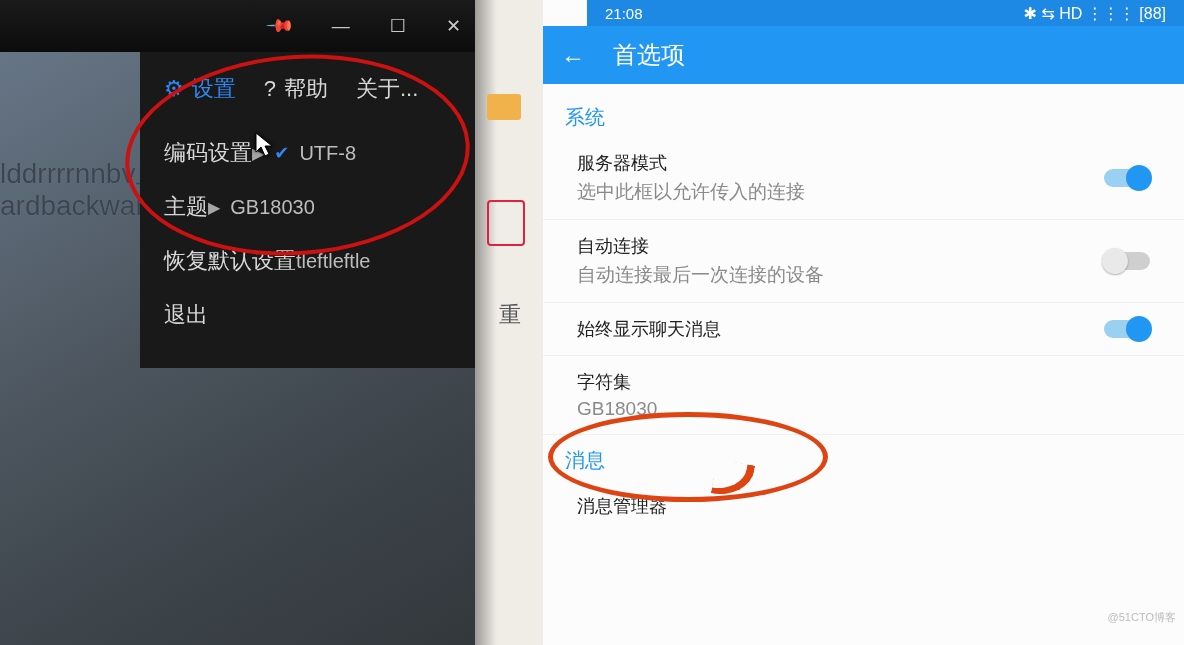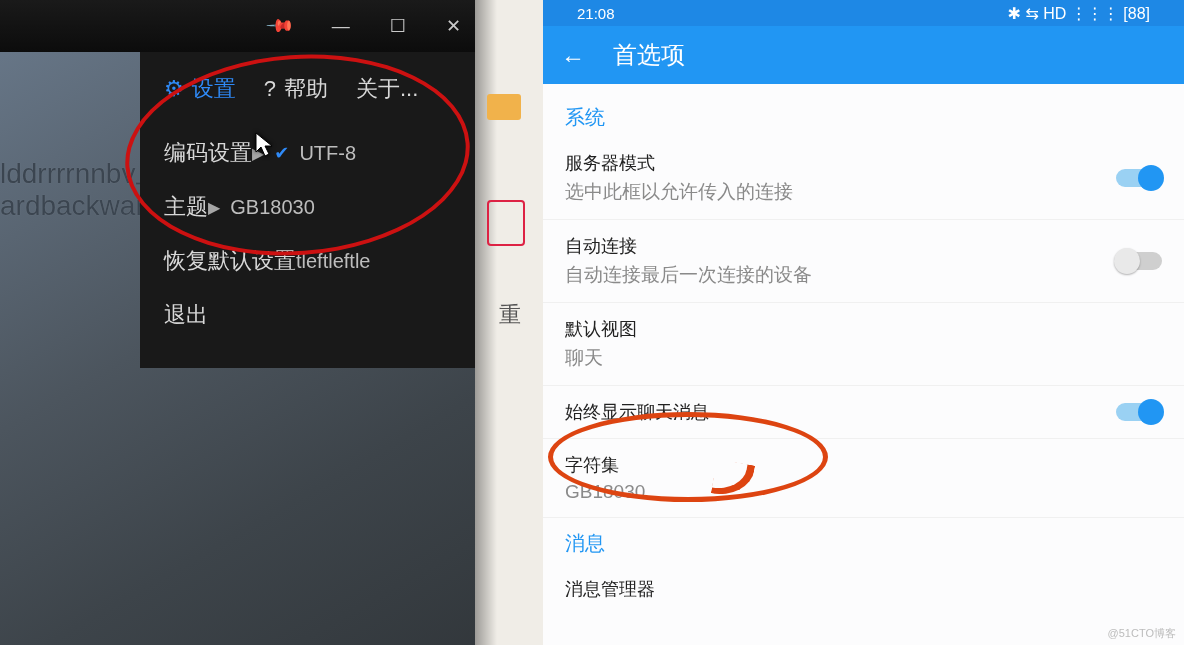--- a/index.html
+++ b/index.html
@@ -38,41 +38,41 @@
   .bgtext.t2 { top:190px; }
   .ellipse1 { position:absolute; top:55px; left:125px; width:345px; height:200px; border:4px solid #c11; border-radius:50%; transform:rotate(-4deg);}
   .side-strip { position:absolute; right:0; top:0; width:68px; height:645px; background:#f0ede7;}
   .side-strip .folder { position:absolute; top:94px; right:22px; width:34px; height:26px; background:#f1b24b; border-radius:3px;}
   .side-strip .redbox { position:absolute; top:200px; right:18px; width:38px; height:46px; border:2px solid #d24; border-radius:4px;}
   .side-strip .chong { position:absolute; top:300px; right:22px; font-size:22px; color:#555;}
   .side-strip .shadow { position:absolute; left:0; top:0; width:22px; height:100%; background:linear-gradient(90deg, rgba(0,0,0,.35), rgba(0,0,0,0));}
 
   
   .right { flex:1; height:645px; background:#fcfcfd; display:flex; flex-direction:column; overflow:hidden;}
-  .statusbar { height:26px; background:#1e88e5; color:#fff; display:flex; align-items:center; justify-content:space-between; padding:0 34px; font-size:15px;}
+  .statusbar { height:26px; background:#1e88e5; color:#fff; display:flex; align-items:center; justify-content:space-between; padding:0 18px; font-size:15px;margin-left:44px;}
   .statusbar .rt { display:flex; align-items:center; gap:10px; font-size:16px;}
   .appbar { height:58px; background:#2196f3; color:#fff; display:flex; align-items:center; padding:0 18px; gap:28px; font-size:24px;}
   .back-arrow { font-size:24px; cursor:pointer;}
   .list { flex:1; padding:8px 0 0 0;}
   .section-hdr { color:#2196f3; font-size:20px; padding:12px 22px 6px;}
-  .item { padding:14px 22px; border-bottom:1px solid #f0f0f0; display:flex; align-items:center; justify-content:space-between;}
+  .item { padding:14px 34px; border-bottom:1px solid #f0f0f0; display:flex; align-items:center; justify-content:space-between;}
   .item .txt .ttl { font-size:18px; color:#222;}
   .item .txt .sub { font-size:19px; color:#8a8a8a; margin-top:4px;}
   .switch { width:46px; height:18px; border-radius:10px; position:relative;}
   .switch.on { background:#9ad1f3;}
   .switch.on::after { content:""; position:absolute; right:-2px; top:-4px; width:26px; height:26px; background:#2196f3; border-radius:50%;}
   .switch.off { background:#cfcfcf;}
   .switch.off::after { content:""; position:absolute; left:-2px; top:-4px; width:26px; height:26px; background:#e9e9e9; border-radius:50%; box-shadow:0 1px 2px rgba(0,0,0,.3);}
   .circle2 {
     position:absolute; top:412px; left:548px; width:280px; height:90px;
     border:5px solid #d41; border-radius:50%;
     pointer-events:none;
   }
   .scribble { position:absolute; top:462px; left:718px; width:30px; height:35px; border-bottom:6px solid #d41; border-right:6px solid #d41; border-radius:0 0 40px 0; transform:rotate(10deg) scaleX(1.3);}
-  .wm { position:absolute; bottom:4px; right:8px; font-size:11px; color:#bcbcbc;}
+  .wm { position:absolute; bottom:20px; right:8px; font-size:11px; color:#bcbcbc;}
 </style>
 </head>
 <body>
 
 <div class="left">
   <div class="side-strip">
     <div class="shadow"></div>
     <div class="folder"></div>
     <div class="redbox"></div>
     <div class="chong">重</div>
@@ -161,26 +161,20 @@
     </div>
 
     <div class="item">
       <div class="txt">
         <div class="ttl">自动连接</div>
         <div class="sub">自动连接最后一次连接的设备</div>
       </div>
       <div class="switch off"></div>
     </div>
 
-    <div class="item">
-      <div class="txt">
-        <div class="ttl">默认视图</div>
-        <div class="sub">聊天</div>
-      </div>
-    </div>
 
     <div class="item">
       <div class="txt">
         <div class="ttl">始终显示聊天消息</div>
       </div>
       <div class="switch on"></div>
     </div>
 
     <div class="item">
       <div class="txt">

